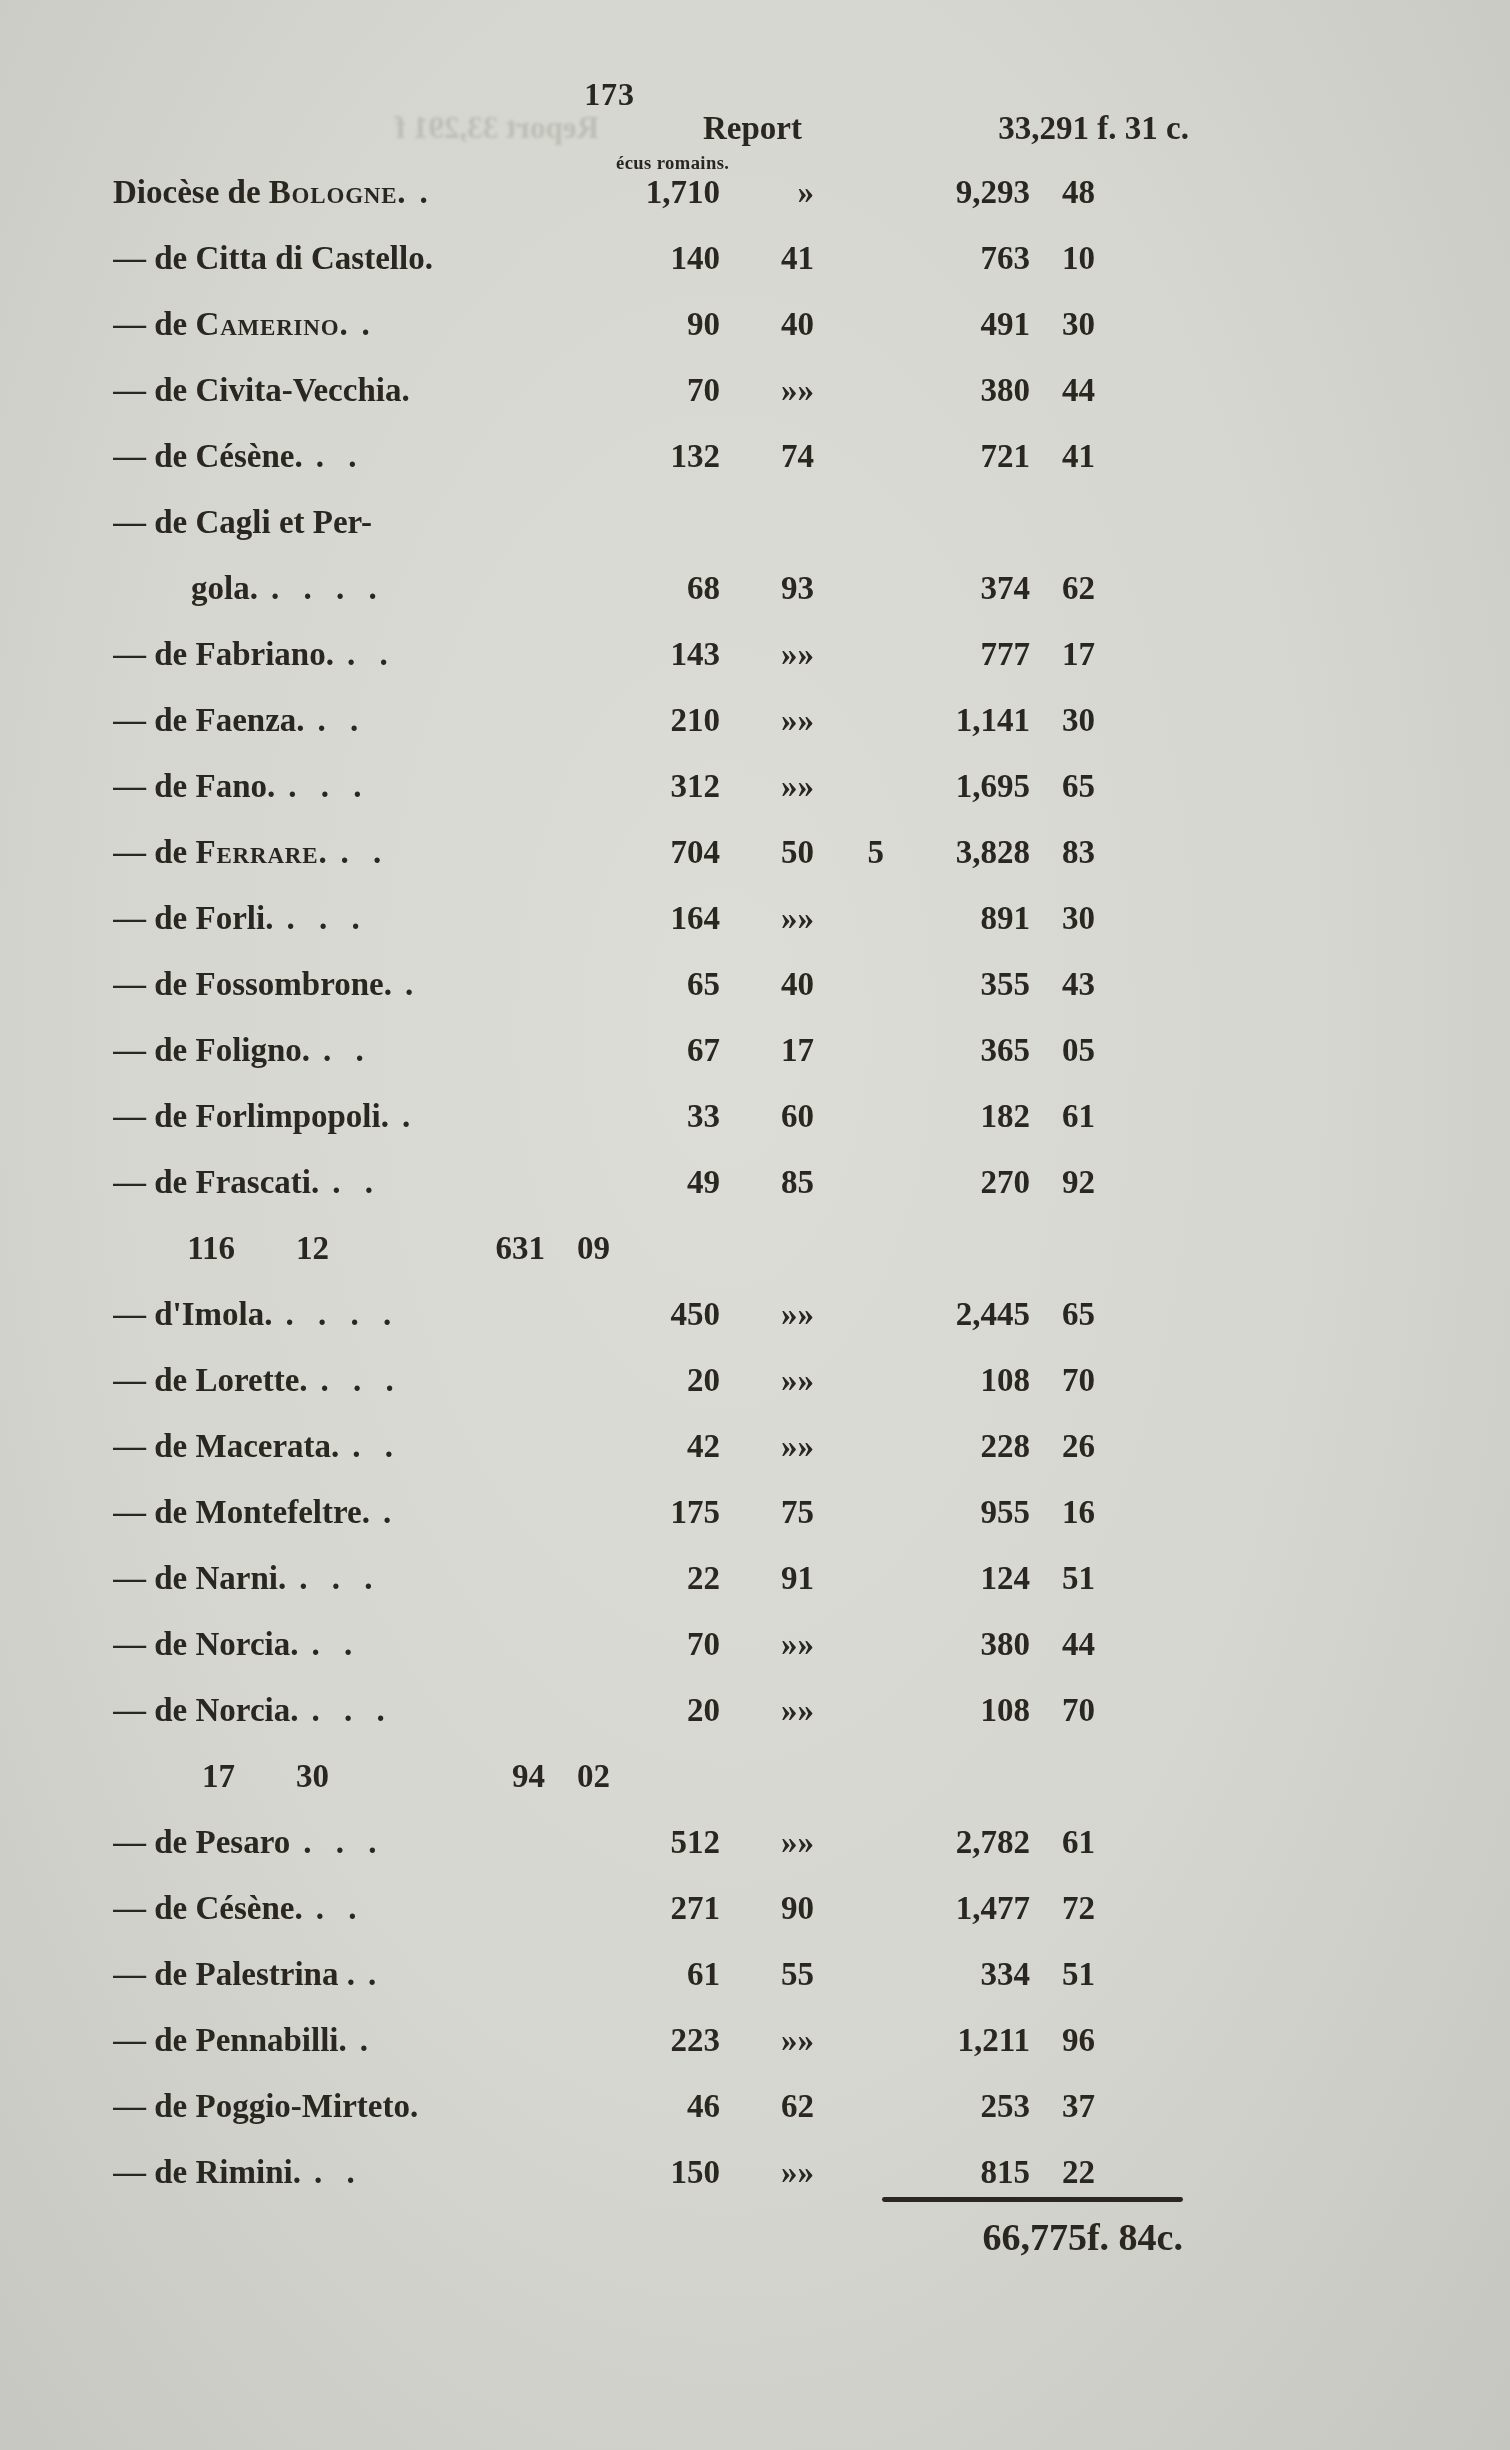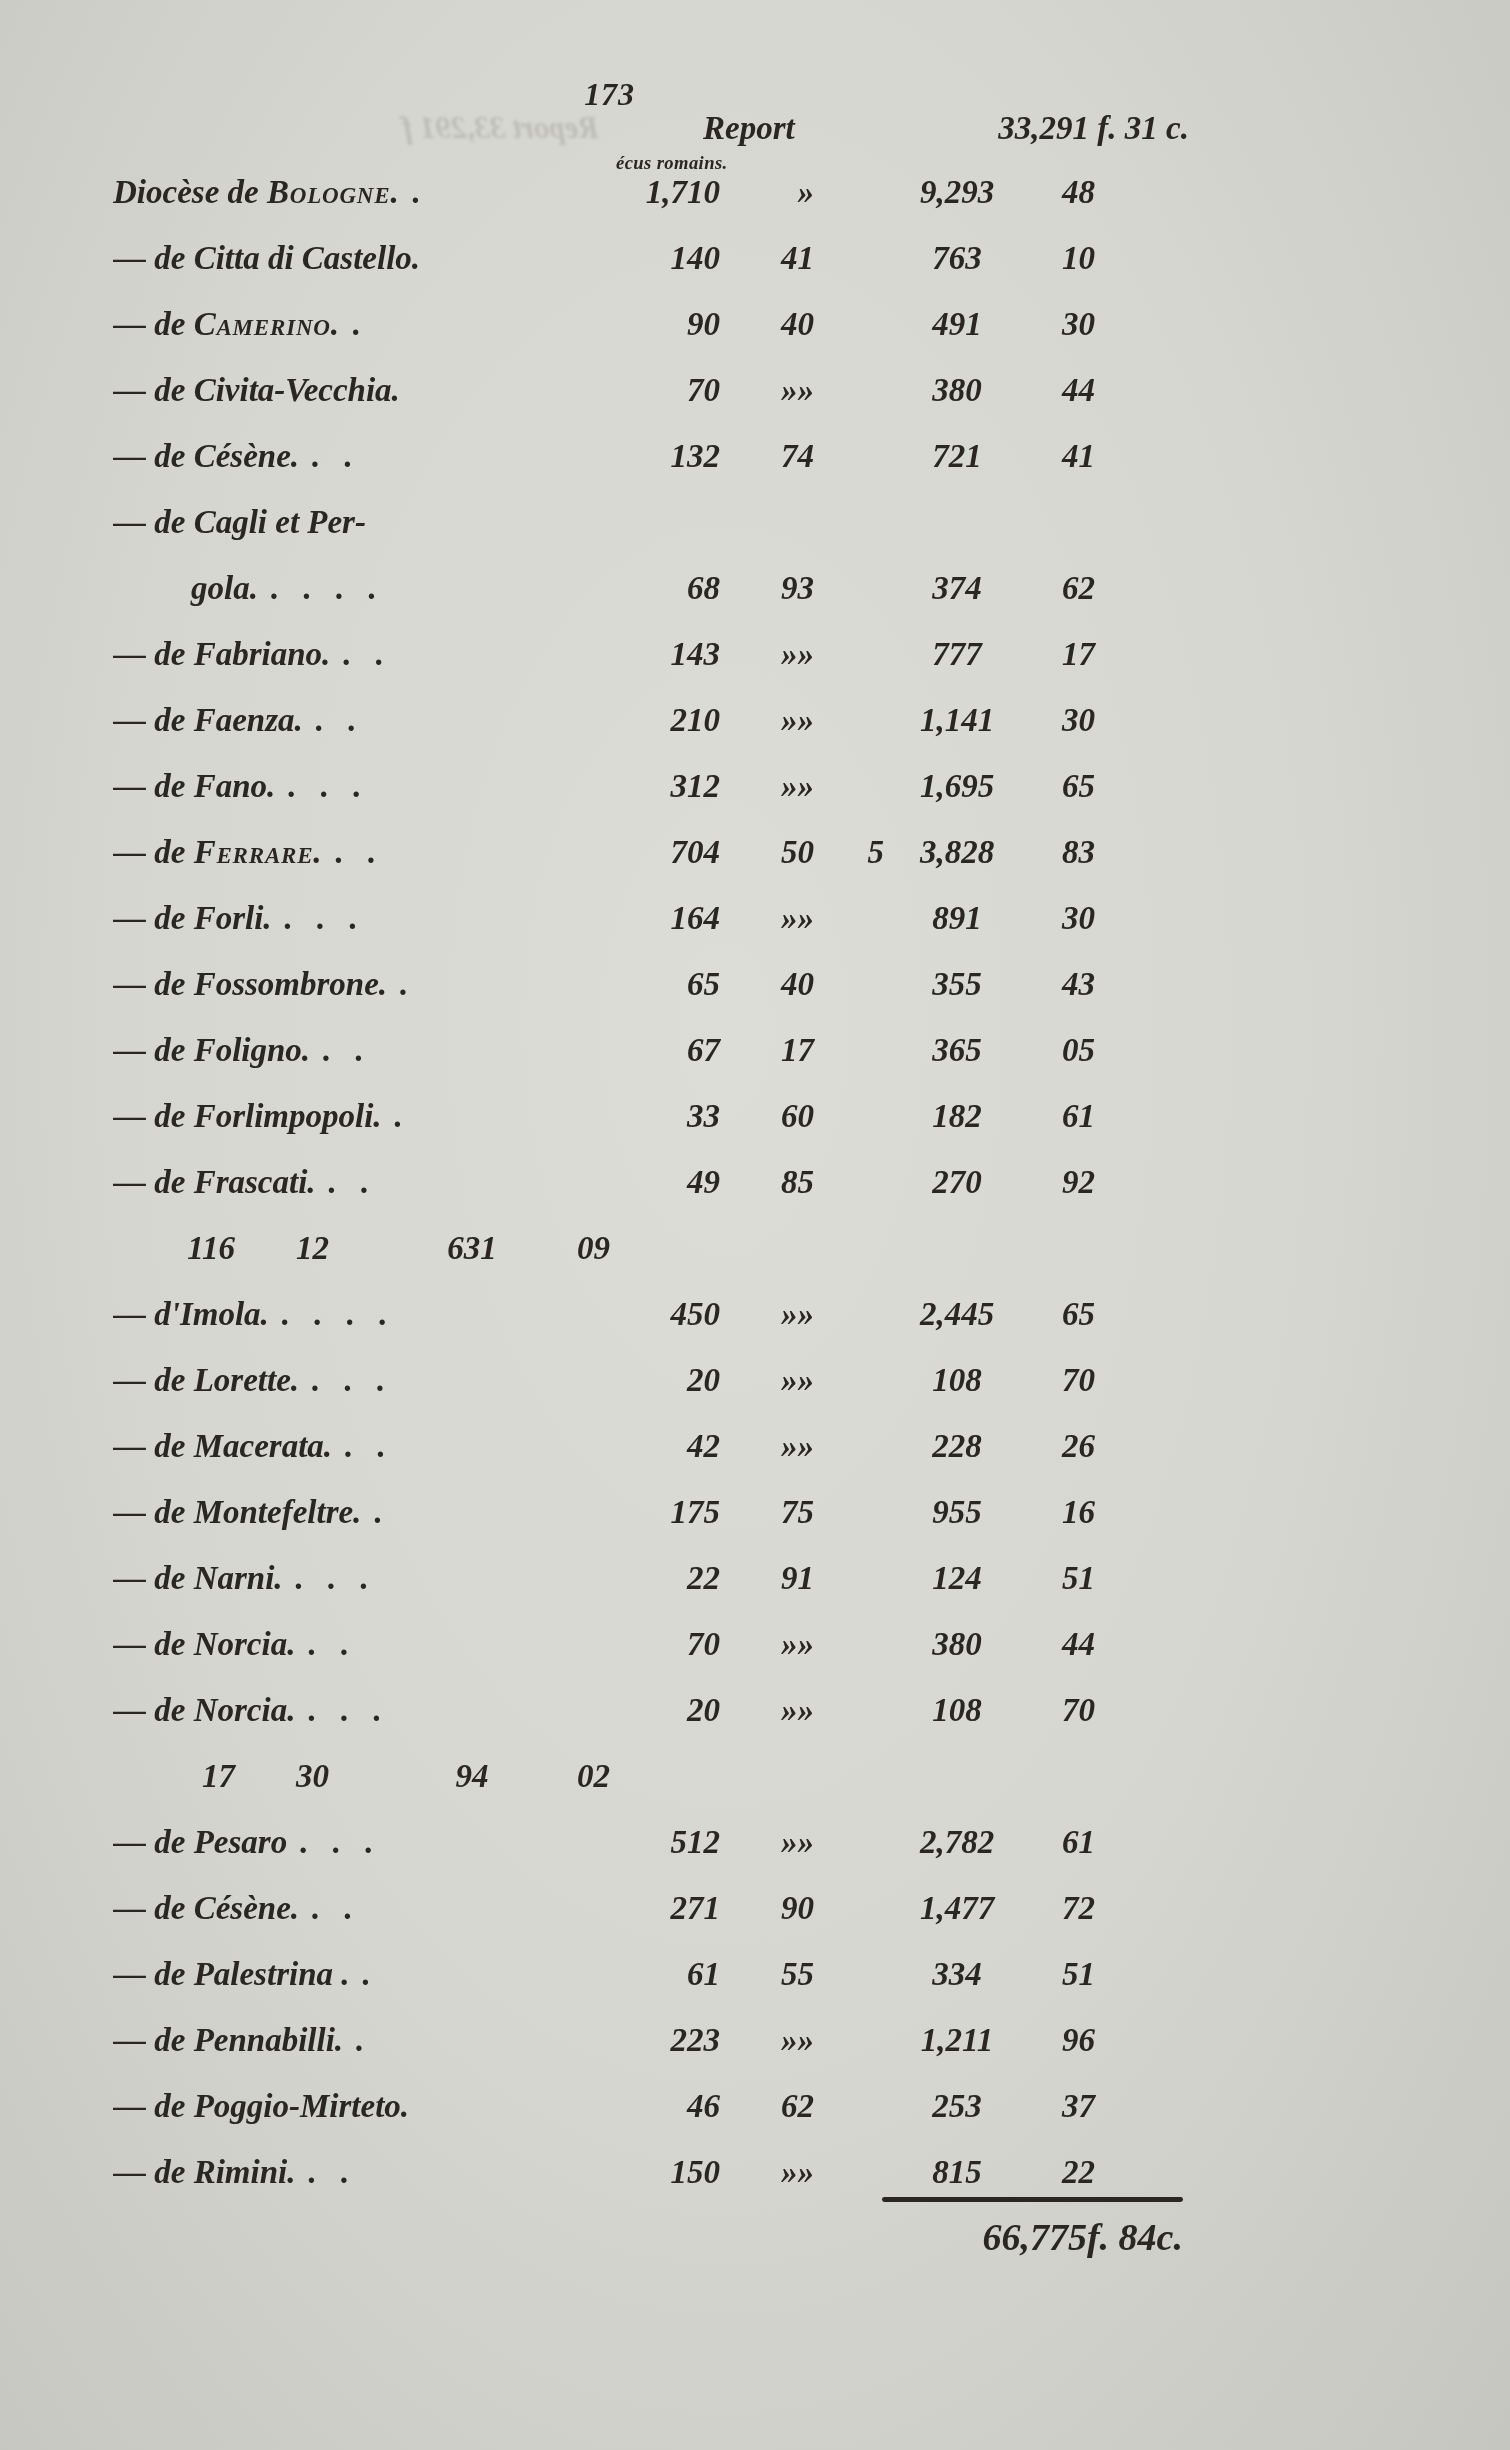--- a/index.html
+++ b/index.html
@@ -1,21 +1,20 @@
 <!DOCTYPE html>
 <html style="font-size:13px"><head>
 <meta charset="utf-8">
 <style>
   html,body{margin:0;padding:0;background:#b7b7b1;}
   .page{
     position:relative;width:1510px;height:2450px;overflow:hidden;
     background:radial-gradient(ellipse at 48% 42%, #dcddd7 0%, #d5d6d0 55%, #c5c6bf 100%);
     font-family:"Liberation Serif","DejaVu Serif",serif;
     color:#2a2620;
-    font-style:italic;
   }
   .bleed{
     position:absolute;top:110px;left:113px;width:486px;
     font-size:31px;font-weight:700;color:#a09e95;opacity:.45;
     transform:scaleX(-1);filter:blur(1.6px);white-space:nowrap;
   }
   .pagenum{
     position:absolute;top:76px;left:553px;width:113px;text-align:center;
     font-size:32px;font-weight:700;letter-spacing:0.8px;
   }
@@ -24,21 +23,21 @@
   .currency-note{position:absolute;top:152px;left:616px;font-size:18.6px;font-weight:700;letter-spacing:0.4px;}
   .table{position:absolute;top:159px;left:113px;width:982px;}
   .row{display:flex;align-items:center;height:66px;font-size:33px;font-weight:700;white-space:nowrap;}
   .row.indent .c-name{padding-left:78px;}
   .c-name{flex:1 1 auto;min-width:0;overflow:hidden;}
   .sc{font-variant:small-caps;letter-spacing:0.8px;}
   .dots{margin-left:13px;letter-spacing:8px;}
   .c-ecus{width:122px;text-align:right;flex:0 0 auto;}
   .c-ec{width:94px;text-align:right;flex:0 0 auto;}
   .c-extra{width:70px;text-align:right;flex:0 0 auto;}
-  .c-fr{width:146px;text-align:center;flex:0 0 auto;}
+  .c-fr{width:146px;text-align:right;flex:0 0 auto;}
   .c-ct{width:65px;text-align:right;flex:0 0 auto;}
   .total-rule{position:absolute;top:2197px;left:882px;width:301px;height:4.9px;background:#2a2620;border-radius:2.4px;}
   .total{position:absolute;top:2215px;left:810px;width:373px;text-align:right;font-size:38px;font-weight:700;}
 </style>
 </head>
 <body>
 
 <div class="page">
   <div class="bleed">Report 33,291 f</div>
   <div class="pagenum">173</div>

